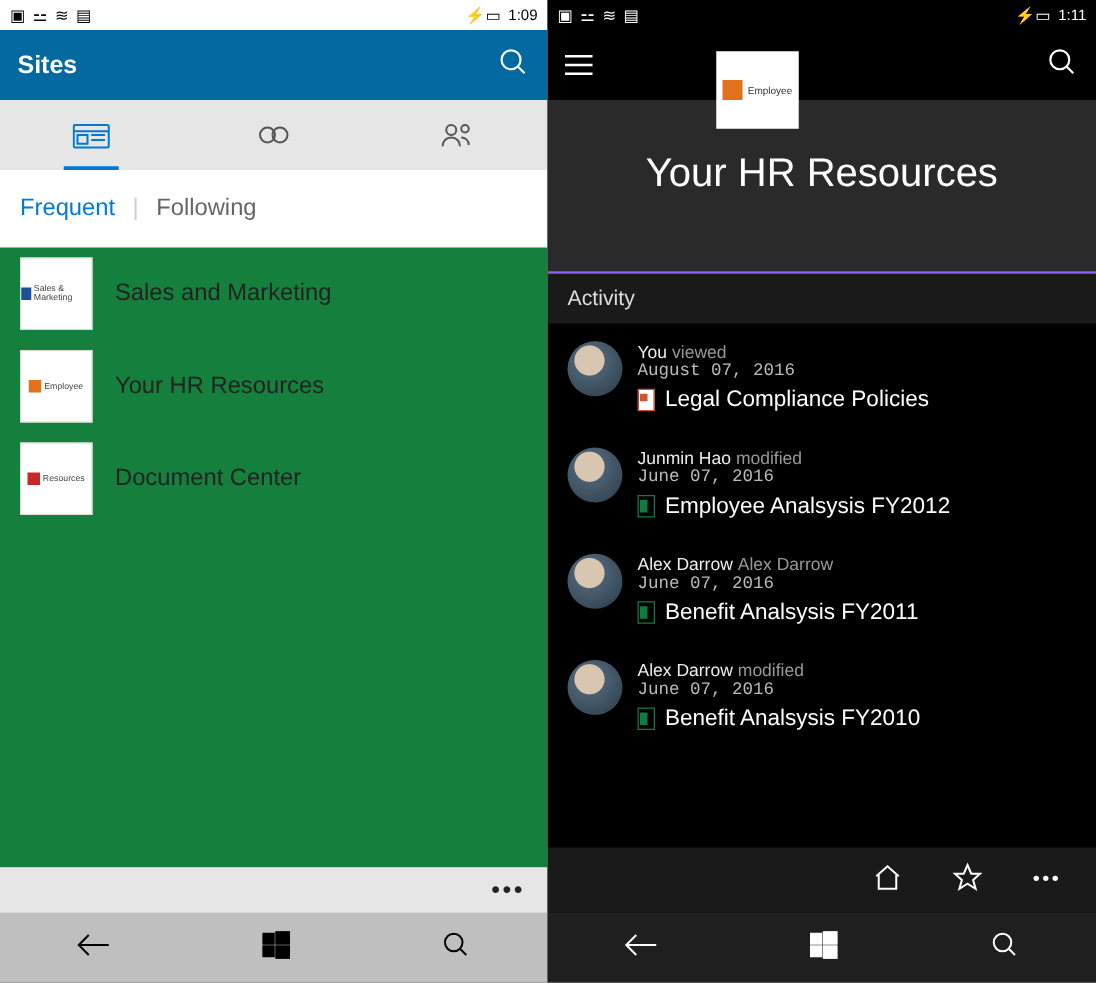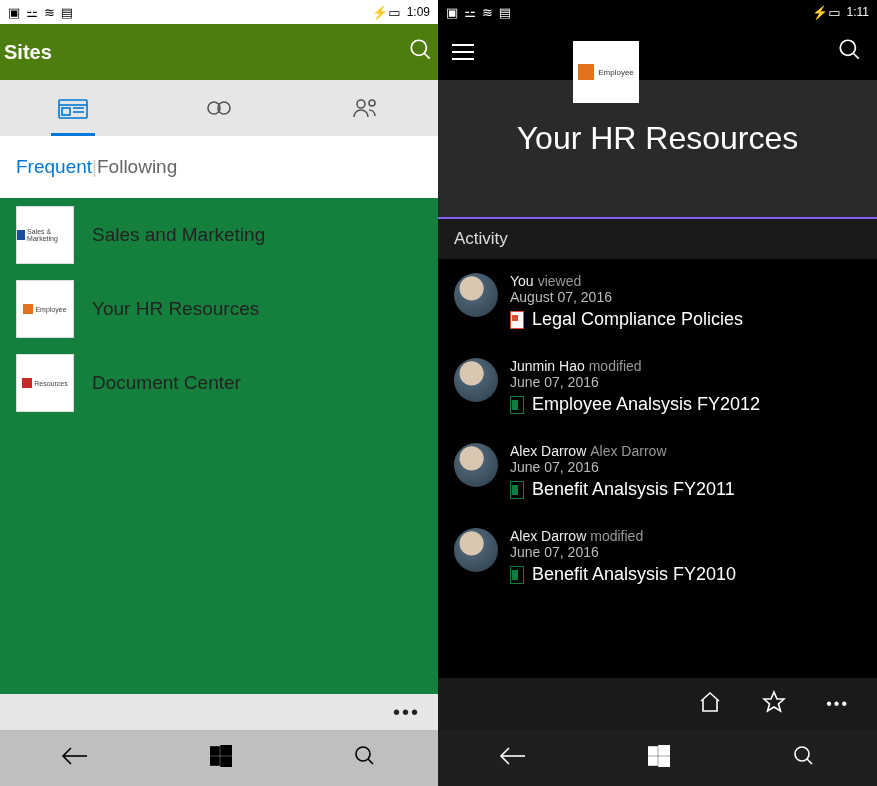--- a/index.html
+++ b/index.html
@@ -8,31 +8,31 @@
   .screen-left { width: 438px; background: #fff; }
   .screen-right { width: 439px; background: #000; color: #fff; }
   
   .status-bar { height: 24px; display: flex; align-items: center; padding: 0 8px; font-size: 12px; }
   .status-left { display: flex; align-items: center; gap: 6px; }
   .status-right { margin-left: auto; display: flex; align-items: center; gap: 6px; }
   .screen-left .status-bar { background: #fff; color: #000; }
   .screen-right .status-bar { background: #000; color: #fff; }
   .status-icon { font-size: 13px; }
   
-  .app-header { background: #4d7c0f; color: #fff; height: 56px; display: flex; align-items: center; padding: 0 4px; }
+  .app-header { background: #0369a1; color: #fff; height: 56px; display: flex; align-items: center; padding: 0 14px; }
   .app-header .title { font-size: 20px; font-weight: 600; }
   .app-header .search { margin-left: auto; }
   
   .tab-bar { background: #e6e6e6; height: 56px; display: flex; align-items: center; justify-content: space-around; }
   .tab { width: 60px; height: 56px; display: flex; align-items: center; justify-content: center; position: relative; }
   .tab.active svg { stroke: #0078d7; color:#0078d7; }
   .tab.active::after { content: ''; position: absolute; bottom: 0; left: 8px; right: 8px; height: 3px; background: #0078d7; }
   .tab svg { stroke: #555; color:#555; }
   
-  .filter-row { display: flex; align-items: center; padding: 20px 16px; font-size: 19px; }
+  .filter-row { display: flex; align-items: center; gap: 14px; padding: 20px 16px; font-size: 19px; }
   .filter-active { color: #0078d7; }
   .filter-inactive { color: #666; }
   .filter-sep { color: #ccc; font-weight: 200; }
   
   .site-list { flex: 1; background: #15803d; }
   .site-item { display: flex; align-items: center; gap: 18px; padding: 8px 16px; }
   .site-thumb { width: 58px; height: 58px; border: 1px solid #ddd; background: #fff; display:flex; align-items:center; justify-content:center; font-size:7px; color:#444; gap:2px;}
   .site-thumb .swatch { width:10px; height:10px; }
   .site-name { font-size: 19px; color: #222; }
   
@@ -53,21 +53,21 @@
   .logo-block .sw { width:16px; height:16px; background:#e2711d; }
   .site-title-big { text-align:center; font-size: 32px; font-weight: 300; padding: 40px 10px 60px; background:#2a2a2a; }
   .section-label { background:#1a1a1a; padding: 10px 16px; font-size: 17px; color:#ddd; border-top:2px solid #8b5cf6;}
   .activity-list { flex:1; background: #000; overflow:hidden;}
   .activity-item { display:flex; gap:12px; padding: 14px 16px; }
   .avatar { width:44px; height:44px; border-radius:50%; background: radial-gradient(circle at 40% 35%, #d9c6b0 0%, #d9c6b0 30%, #4a6071 32%, #2b3b46 100%); flex-shrink:0; }
   .activity-body { flex:1; }
   .activity-top { display:flex; justify-content:space-between; font-size:14px; color:#bbb;flex-direction:column; }
   .actor { color:#eee; }
   .verb { color:#999; margin-left:4px; }
-  .date { color:#bbb; }
+  .date { color:#bbb;font-family:Liberation Mono, monospace; }
   .doc-row { display:flex; align-items:center; gap:8px; margin-top:4px; }
   .doc-icon { width:14px; height:18px; border:1px solid #777; position:relative; }
   .doc-icon.pp { border-color:#d35230; background:linear-gradient(#fff,#fff); }
   .doc-icon.pp::after{content:''; position:absolute; left:1px; top:3px; width:6px; height:6px; background:#d35230;}
   .doc-icon.xl { border-color:#107c41; }
   .doc-icon.xl::after{content:''; position:absolute; left:1px; top:3px; width:6px; height:10px; background:#107c41;}
   .doc-title { font-size:18px; color:#fff; }
   .action-row { height:52px; background:#1a1a1a; display:flex; align-items:center; justify-content:flex-end; gap:40px; padding:0 28px; }
   svg { fill:none; stroke-width:1.6; }
 </style>

